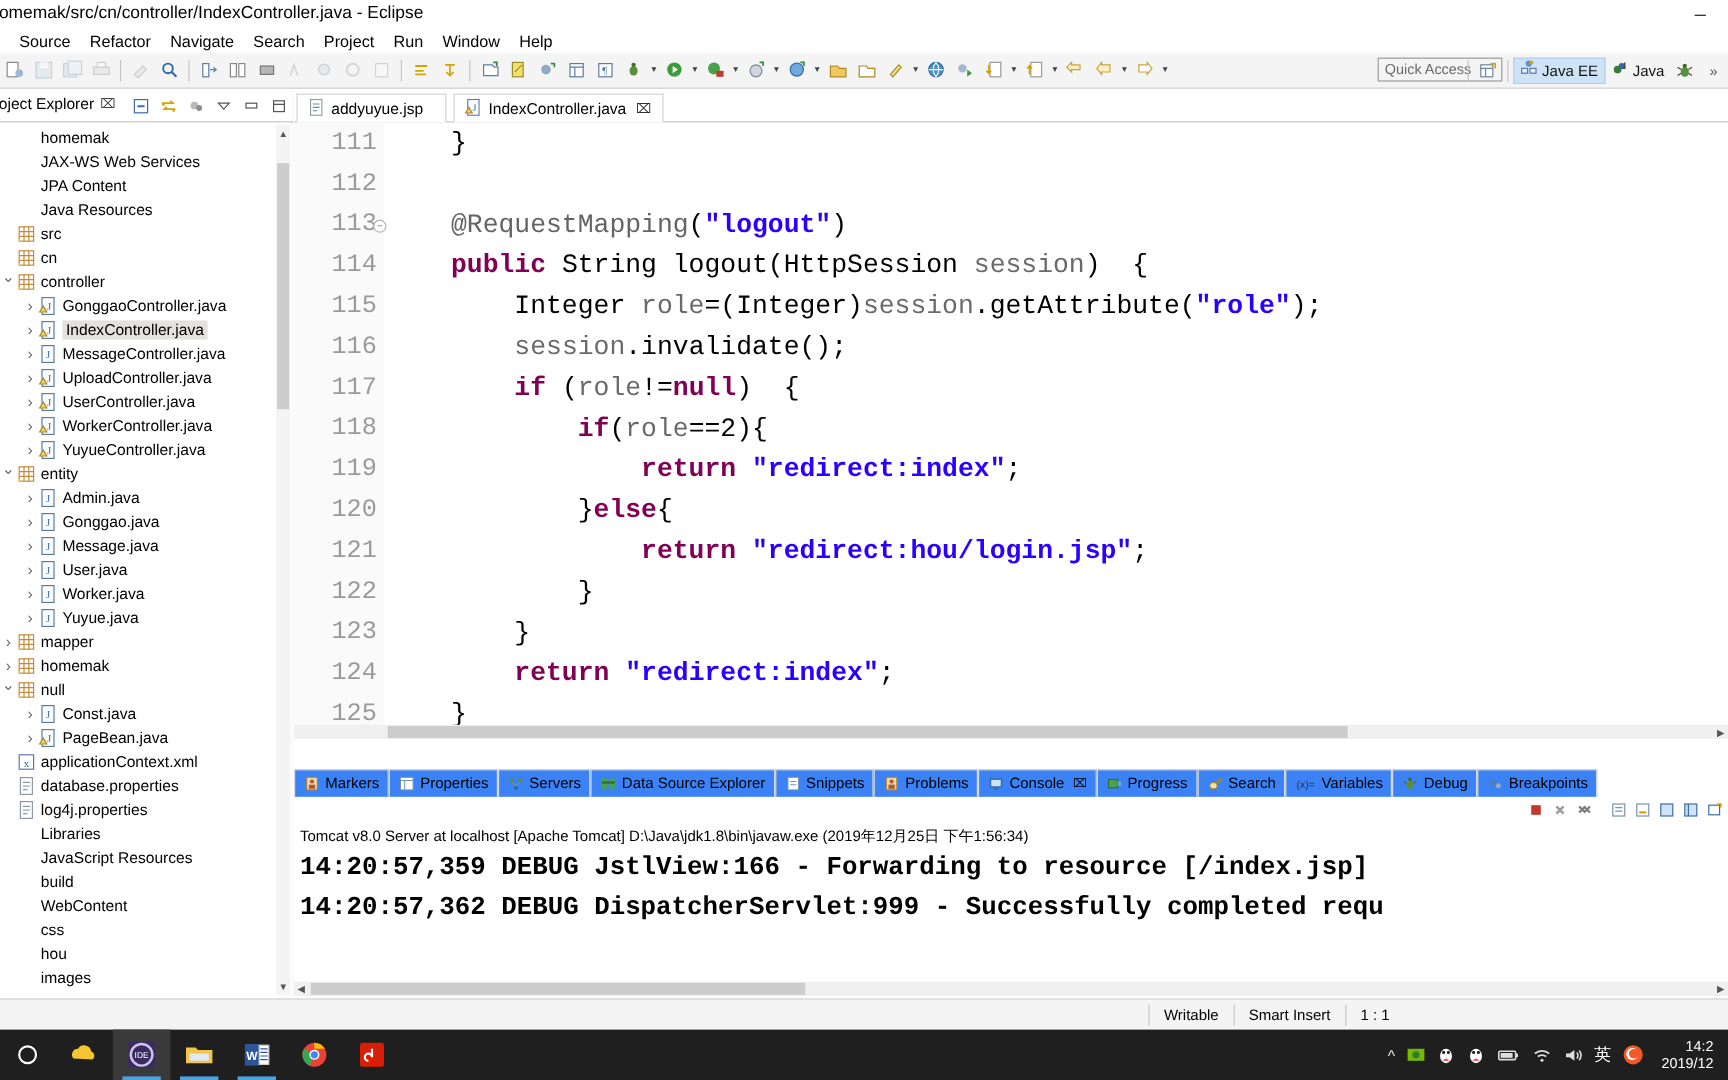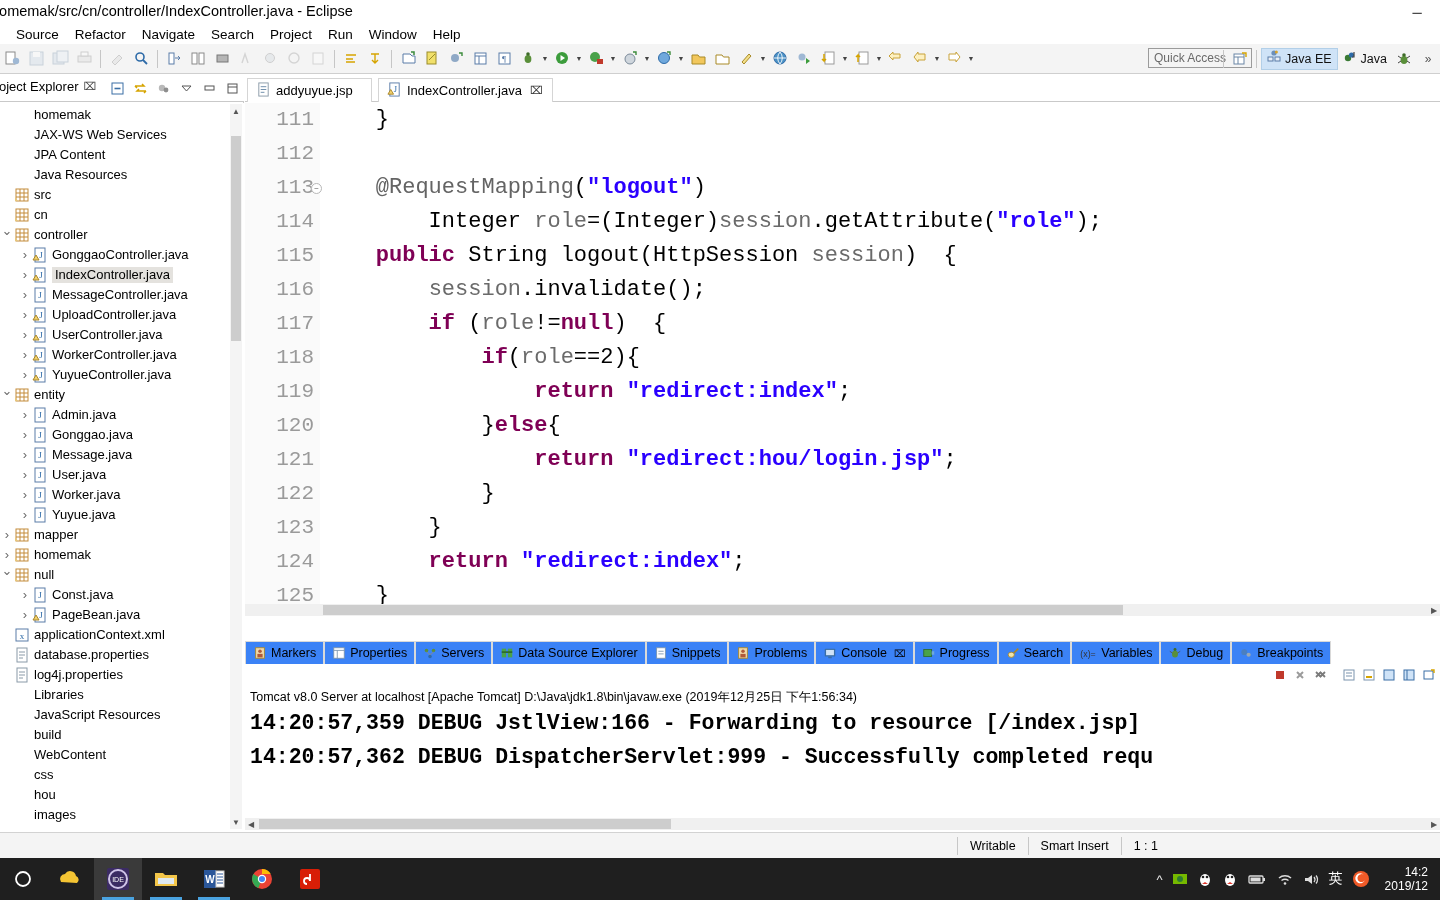--- a/index.html
+++ b/index.html
@@ -930,22 +930,22 @@
           <div class="gutter-line">121</div>
           <div class="gutter-line">122</div>
           <div class="gutter-line">123</div>
           <div class="gutter-line">124</div>
           <div class="gutter-line">125</div>
         </div>
       <div class="code-lines" id="code-lines">
           <div class="cl"><span class="p">    }</span></div>
           <div class="cl"><span class="p"></span></div>
           <div class="cl"><span class="a">    @RequestMapping</span><span class="p">(</span><span class="s">"logout"</span><span class="p">)</span></div>
+          <div class="cl"><span class="k">    public</span><span class="p"> String logout(HttpSession </span><span class="f">session</span><span class="p">)  {</span></div>
           <div class="cl"><span class="p">        Integer </span><span class="f">role</span><span class="p">=(Integer)</span><span class="f">session</span><span class="p">.getAttribute(</span><span class="s">"role"</span><span class="p">);</span></div>
-          <div class="cl"><span class="k">    public</span><span class="p"> String logout(HttpSession </span><span class="f">session</span><span class="p">)  {</span></div>
           <div class="cl"><span class="p">        </span><span class="f">session</span><span class="p">.invalidate();</span></div>
           <div class="cl"><span class="k">        if</span><span class="p"> (</span><span class="f">role</span><span class="p">!=</span><span class="k">null</span><span class="p">)  {</span></div>
           <div class="cl"><span class="k">            if</span><span class="p">(</span><span class="f">role</span><span class="p">==2){</span></div>
           <div class="cl"><span class="k">                return</span><span class="p"> </span><span class="s">"redirect:index"</span><span class="p">;</span></div>
           <div class="cl"><span class="p">            }</span><span class="k">else</span><span class="p">{</span></div>
           <div class="cl"><span class="k">                return</span><span class="p"> </span><span class="s">"redirect:hou/login.jsp"</span><span class="p">;</span></div>
           <div class="cl"><span class="p">            }</span></div>
           <div class="cl"><span class="p">        }</span></div>
           <div class="cl"><span class="k">        return</span><span class="p"> </span><span class="s">"redirect:index"</span><span class="p">;</span></div>
           <div class="cl"><span class="p">    }</span></div>

